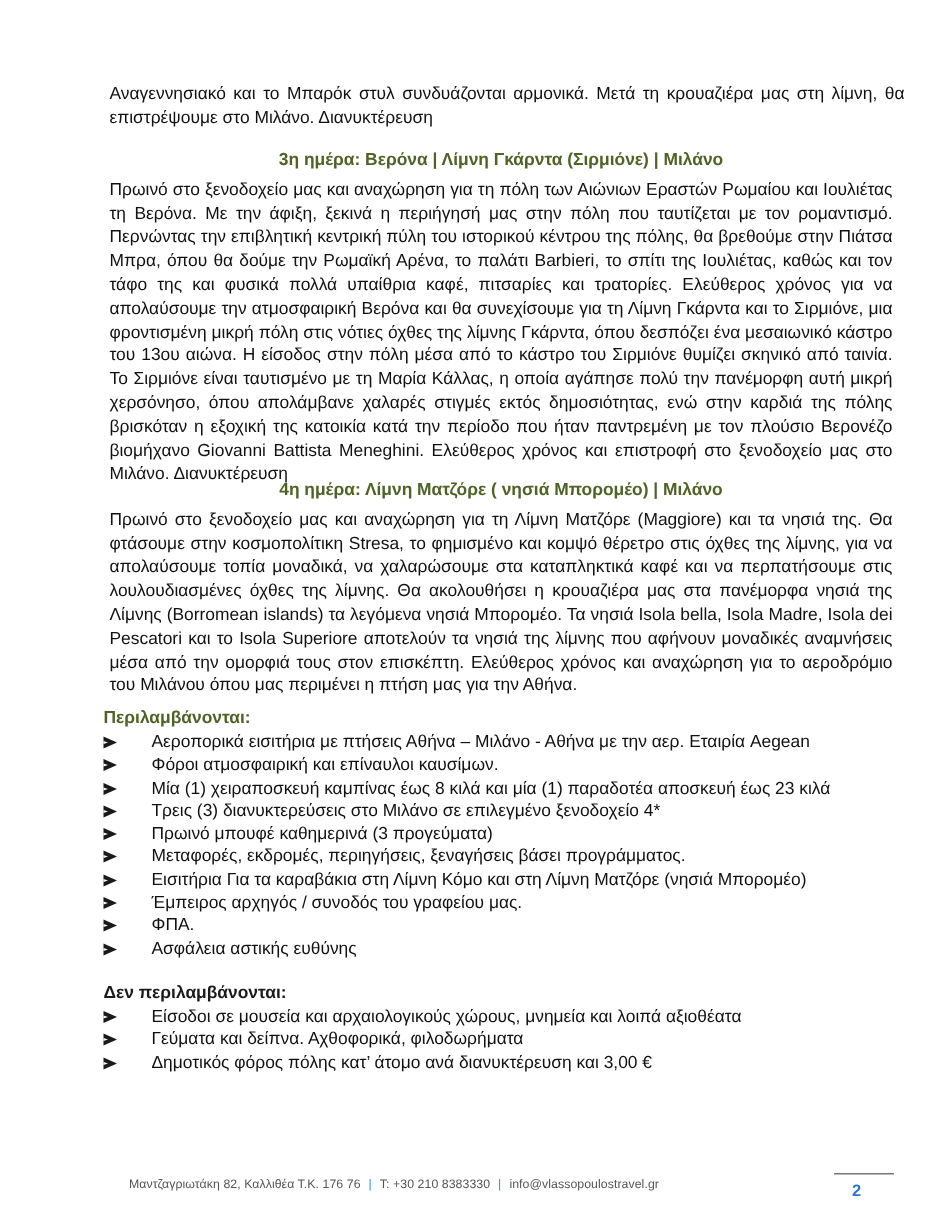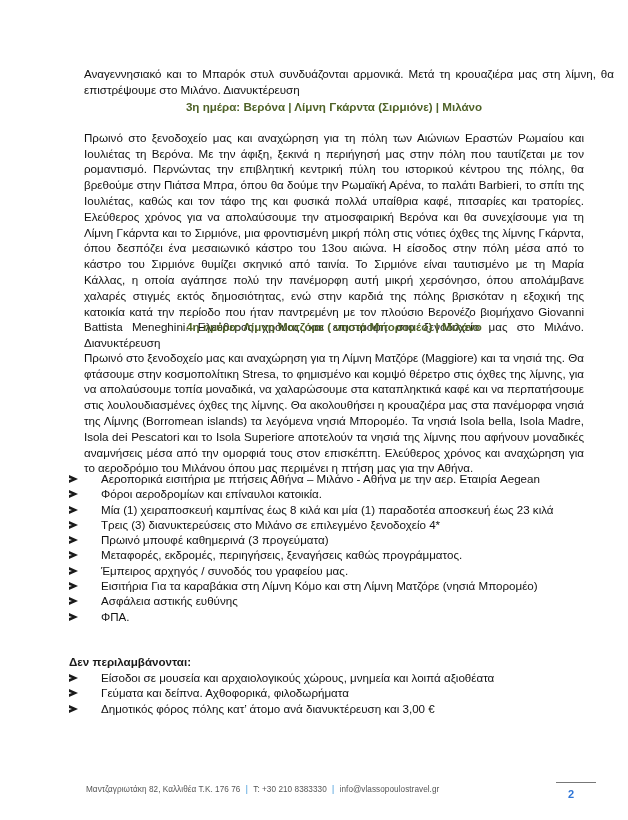--- a/index.html
+++ b/index.html
@@ -18,21 +18,21 @@
     .page {
       position: absolute;
       left: 69px;
       top: 0;
       width: 530px;
     }
     .para {
       font-size: 11.6px;
       line-height: 15.8px;
       text-align: justify;
-      margin: 15px;
+      margin: 4px;
     }
     .intro {
       position: absolute;
       top: 51px;
       left: 0;
       width: 530px;
     }
     .day-heading {
       font-size: 11.6px;
       line-height: 15.8px;
@@ -134,31 +134,32 @@
     <p class="day-heading">3η ημέρα: Βερόνα | Λίμνη Γκάρντα (Σιρμιόνε) | Μιλάνο</p>
     <p class="para">Πρωινό στο ξενοδοχείο μας και αναχώρηση για τη πόλη των Αιώνιων Εραστών Ρωμαίου και Ιουλιέτας τη Βερόνα. Με την άφιξη,  ξεκινά η περιήγησή μας στην πόλη που ταυτίζεται με τον ρομαντισμό. Περνώντας την επιβλητική κεντρική πύλη του ιστορικού κέντρου της πόλης, θα βρεθούμε στην Πιάτσα Μπρα, όπου θα δούμε την Ρωμαϊκή Αρένα, το παλάτι Barbieri, το σπίτι της Ιουλιέτας, καθώς και τον τάφο της και φυσικά πολλά υπαίθρια καφέ, πιτσαρίες και τρατορίες. Ελεύθερος χρόνος για να απολαύσουμε την ατμοσφαιρική Βερόνα και θα συνεχίσουμε για τη Λίμνη Γκάρντα και το Σιρμιόνε, μια φροντισμένη μικρή πόλη στις νότιες όχθες της λίμνης Γκάρντα, όπου δεσπόζει ένα μεσαιωνικό κάστρο του 13ου  αιώνα. Η είσοδος στην πόλη μέσα από το κάστρο του Σιρμιόνε θυμίζει σκηνικό από ταινία. Το Σιρμιόνε είναι ταυτισμένο με τη Μαρία Κάλλας, η οποία αγάπησε πολύ την πανέμορφη αυτή μικρή χερσόνησο, όπου απολάμβανε χαλαρές στιγμές εκτός δημοσιότητας, ενώ στην καρδιά της πόλης βρισκόταν η εξοχική της κατοικία κατά την περίοδο που ήταν παντρεμένη με τον πλούσιο Βερονέζο βιομήχανο Giovanni Battista Meneghini. Ελεύθερος χρόνος και επιστροφή στο ξενοδοχείο μας στο Μιλάνο. Διανυκτέρευση</p>
   </div>
 
   <div class="section day4">
     <p class="day-heading">4η ημέρα: Λίμνη Ματζόρε ( νησιά Μπορομέο) | Μιλάνο</p>
     <p class="para">Πρωινό στο ξενοδοχείο μας και αναχώρηση για τη Λίμνη Ματζόρε (Maggiore) και τα νησιά της. Θα φτάσουμε στην κοσμοπολίτικη Stresa, το φημισμένο και κομψό θέρετρο στις όχθες της λίμνης, για να απολαύσουμε τοπία μοναδικά, να χαλαρώσουμε στα καταπληκτικά καφέ και να περπατήσουμε στις λουλουδιασμένες όχθες της λίμνης. Θα ακολουθήσει η κρουαζιέρα μας στα πανέμορφα νησιά της Λίμνης (Borromean islands) τα λεγόμενα νησιά Μπορομέο. Τα νησιά Isola bella, Isola Madre, Isola dei Pescatori και το Isola Superiore αποτελούν τα νησιά της λίμνης που αφήνουν μοναδικές αναμνήσεις μέσα από την ομορφιά τους στον επισκέπτη. Ελεύθερος χρόνος και αναχώρηση για το αεροδρόμιο του Μιλάνου όπου μας περιμένει η πτήση μας για την Αθήνα.</p>
   </div>
 
   <div class="section incl">
+    <p class="list-heading">Περιλαμβάνονται:</p>
     <ul class="arrow-list">
       <li><span class="bullet-icon"></span><span>Αεροπορικά εισιτήρια με πτήσεις Αθήνα – Μιλάνο - Αθήνα με την αερ. Εταιρία Aegean</span></li>
-      <li><span class="bullet-icon"></span><span>Φόροι αεροδρομίων και επίναυλοι κατοικία.</span></li>
+      <li><span class="bullet-icon"></span><span>Φόροι ατμοσφαιρική και επίναυλοι καυσίμων.</span></li>
       <li><span class="bullet-icon"></span><span>Μία (1) χειραποσκευή καμπίνας έως 8 κιλά και μία (1) παραδοτέα αποσκευή έως 23 κιλά</span></li>
       <li><span class="bullet-icon"></span><span>Τρεις (3) διανυκτερεύσεις στο Μιλάνο σε επιλεγμένο ξενοδοχείο 4*</span></li>
       <li><span class="bullet-icon"></span><span>Πρωινό μπουφέ καθημερινά (3 προγεύματα)</span></li>
-      <li><span class="bullet-icon"></span><span>Μεταφορές, εκδρομές, περιηγήσεις, ξεναγήσεις καθώς προγράμματος.</span></li>
+      <li><span class="bullet-icon"></span><span>Μεταφορές, εκδρομές, περιηγήσεις, ξεναγήσεις βάσει προγράμματος.</span></li>
+      <li><span class="bullet-icon"></span><span>Εισιτήρια Για τα καραβάκια στη Λίμνη Κόμο και στη Λίμνη Ματζόρε (νησιά Μπορομέο)</span></li>
       <li><span class="bullet-icon"></span><span>Έμπειρος αρχηγός / συνοδός του γραφείου μας.</span></li>
-      <li><span class="bullet-icon"></span><span>Εισιτήρια Για τα καραβάκια στη Λίμνη Κόμο και στη Λίμνη Ματζόρε (νησιά Μπορομέο)</span></li>
+      <li><span class="bullet-icon"></span><span>ΦΠΑ.</span></li>
       <li><span class="bullet-icon"></span><span>Ασφάλεια αστικής ευθύνης</span></li>
-      <li><span class="bullet-icon"></span><span>ΦΠΑ.</span></li>
     </ul>
   </div>
 
   <div class="section excl">
     <p class="list-heading dark">Δεν περιλαμβάνονται:</p>
     <ul class="arrow-list">
       <li><span class="bullet-icon"></span><span>Είσοδοι σε μουσεία και αρχαιολογικούς χώρους, μνημεία και λοιπά αξιοθέατα</span></li>
       <li><span class="bullet-icon"></span><span>Γεύματα και δείπνα. Αχθοφορικά, φιλοδωρήματα</span></li>
       <li><span class="bullet-icon"></span><span>Δημοτικός φόρος πόλης κατ’ άτομο ανά διανυκτέρευση και 3,00 €</span></li>
     </ul>

